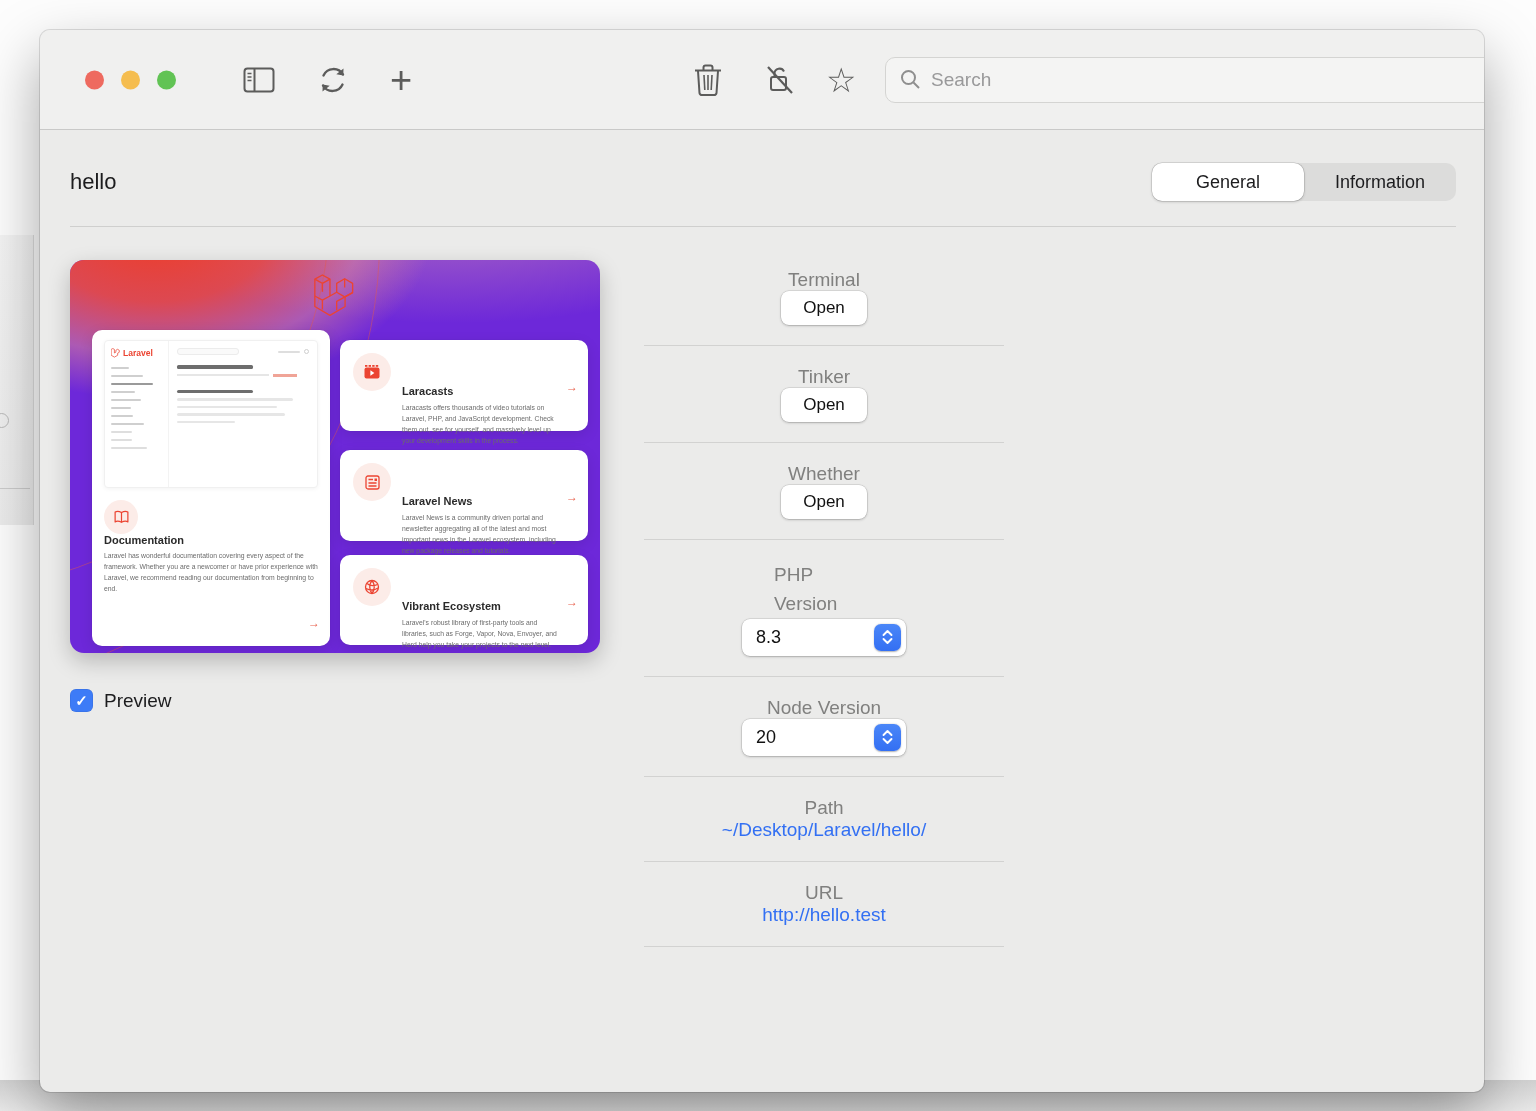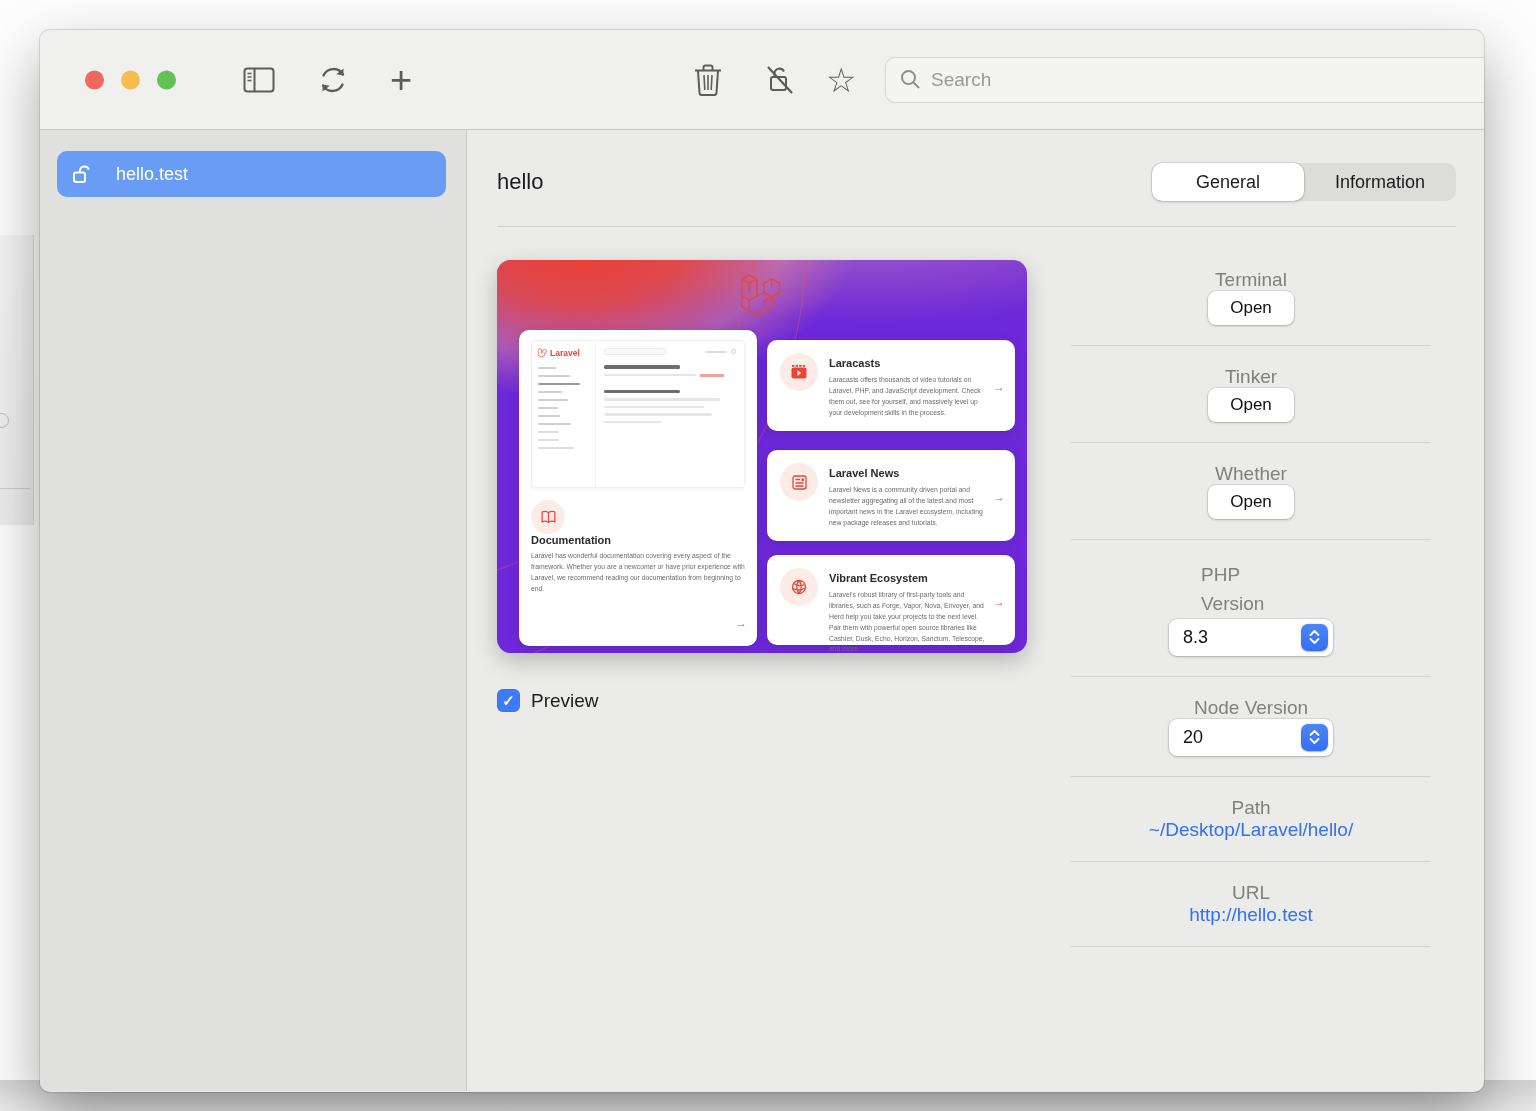--- a/index.html
+++ b/index.html
@@ -69,21 +69,21 @@
   .card-doc { left:22px; top:70px; width:238px; height:316px; padding:10px 12px; }
   .card-r { left:270px; width:248px; padding:13px 30px 10px 13px; display:flex; align-items:flex-start; }
   .card-laracasts { top:80px;  height:91px; }
   .card-news      { top:190px; height:91px; }
   .card-eco       { top:295px; height:90px; }
   .icon-circle { width:38px; height:38px; min-width:38px; border-radius:50%; background:#fcece8;
     display:flex; align-items:center; justify-content:center; }
   .icon-circle-sm { width:34px; height:34px; min-width:34px; }
   .pv-card h4 { font-size:11px; color:#2a2a2a; font-weight:700; margin-bottom:5px; }
   .pv-card p  { font-size:6.8px; line-height:1.6; color:#6c6c6c; }
-  .card-r .txt { margin-left:11px; }
+  .card-r .txt { margin-left:11px;margin-top:28px; }
   .card-r h4 { margin-top:4px; margin-bottom:6px; }
   .pv-arrow { position:absolute; right:10px; color:#e8604c; font-size:12px; }
   .card-r .pv-arrow { top:44%; }
   .card-doc .pv-arrow { bottom:16px; }
   .doc-text { margin-top:12px; }
 
   
   .mini { width:214px; height:148px; border:1px solid #f0f0f0; border-radius:4px; background:#fff;
     display:flex; overflow:hidden; box-shadow:0 1px 4px rgba(0,0,0,.05); }
   .mini-side { width:64px; border-right:1px solid #f3f3f3; padding:7px 6px; }
@@ -208,31 +208,20 @@
           <circle cx="8.5" cy="8.5" r="6.5"></circle>
           <line x1="13.5" y1="13.5" x2="19" y2="19"></line>
         </svg>
       </span>
       <input type="text" placeholder="Search" style="">
     </div>
   </div>
 
   <div class="wbody">
 
-    <div class="sidebar">
-      <div class="side-item">
-        <span>
-          <svg width="24" height="24" viewBox="0 0 24 24" fill="none" stroke="#ffffff" stroke-width="2">
-            <rect x="3" y="10.5" width="11" height="9.5" rx="2"></rect>
-            <path d="M9 10.5 V9 a4.5 4.5 0 0 1 8.8-1.4"></path>
-          </svg>
-        </span>
-        <span class="lbl">hello.test</span>
-      </div>
-    </div>
 
     <div class="content">
 
       <div class="hdr">
         <div class="page-title">hello</div>
         <div class="seg">
           <div class="seg-btn active">General</div>
           <div class="seg-btn">Information</div>
         </div>
       </div>

